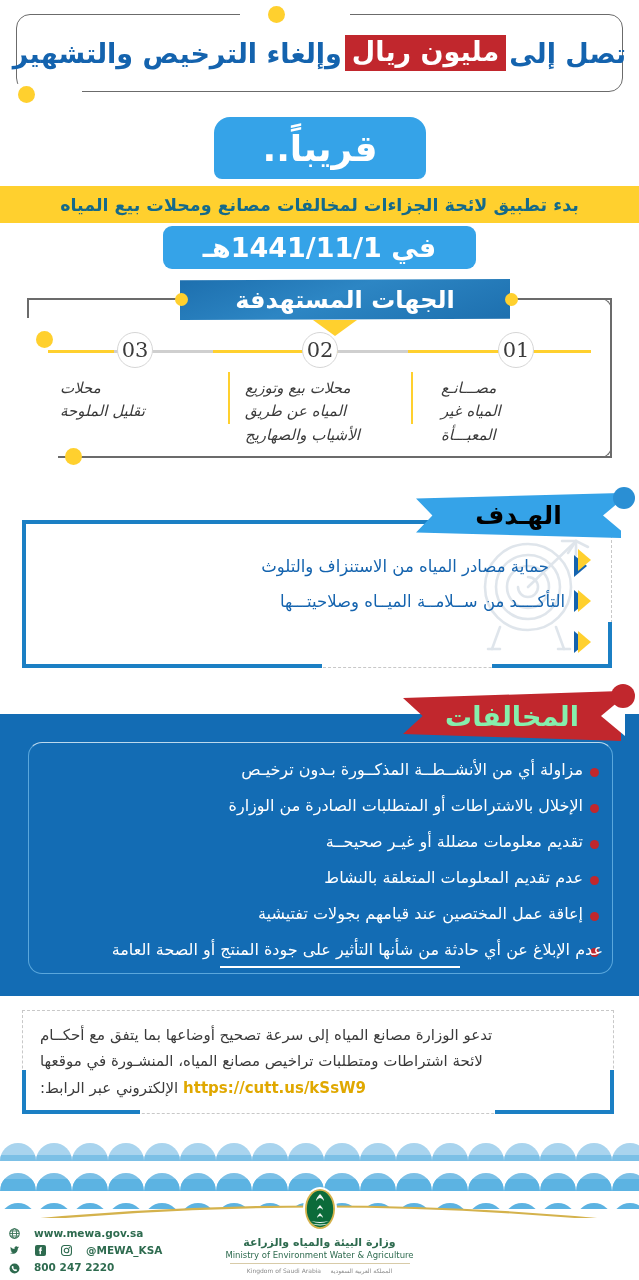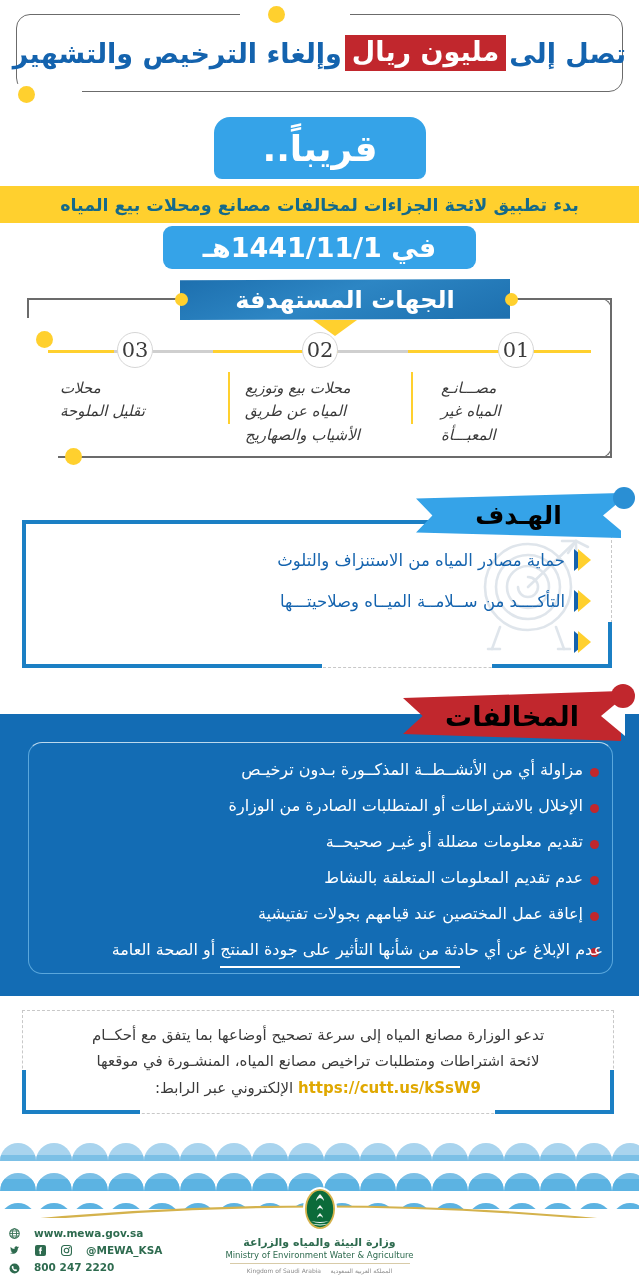--- a/index.html
+++ b/index.html
@@ -151,21 +151,21 @@
   }
   .target-icon{position:absolute;left:470px;top:48px;opacity:.45;}
 
   
   .sec3{position:absolute;left:0;top:714px;width:639px;height:282px;background:#136cb4;}
   .ribbon-red{
     position:absolute;right:18px;top:-23px;width:218px;height:50px;
     background:#c1272d;
     clip-path:polygon(0 14%,100% 0,100% 100%,0 86%, 9% 50%);
     display:flex;align-items:center;justify-content:center;
-    color:#000000;font-size:27px;font-weight:bold;direction:rtl;
+    color:#86efac;font-size:27px;font-weight:bold;direction:rtl;
   }
   .ribbon-notch-r{
     position:absolute;right:14px;top:-18px;width:24px;height:40px;background:#ffffff;
     clip-path:polygon(100% 0,100% 100%,0 50%);
   }
   .ribbon-circle-r{
     position:absolute;right:4px;top:-30px;width:24px;height:24px;border-radius:50%;background:#c1272d;
   }
   .v-frame{
     position:absolute;left:28px;top:28px;width:585px;height:232px;
@@ -185,21 +185,21 @@
     position:absolute;left:22px;top:14px;width:592px;height:104px;
     border:1px dashed #c8c8c8;box-sizing:border-box;
   }
   .nb-line{position:absolute;background:#1b7fc4;}
   .nb-left-v{left:22px;top:74px;width:4px;height:44px;}
   .nb-bot-l{left:22px;top:114px;width:118px;height:4px;}
   .nb-right-v{left:610px;top:74px;width:4px;height:44px;}
   .nb-bot-r{left:495px;top:114px;width:119px;height:4px;}
   .note-text{
     position:absolute;left:40px;top:26px;width:556px;
-    direction:rtl;text-align:center;font-size:15px;line-height:1.75;color:#3b3b3b;font-weight:500;
+    direction:rtl;text-align:left;font-size:15px;line-height:1.75;color:#3b3b3b;font-weight:500;
   }
   .note-url{color:#e0a800;font-weight:bold;direction:ltr;display:inline-block;unicode-bidi:embed;}
 
   
   .waves{position:absolute;left:0;top:1131px;width:639px;height:93px;overflow:hidden;}
   .footer{position:absolute;left:0;top:1218px;width:639px;height:62px;background:#fff;}
 
   .contact{
     position:absolute;left:8px;top:1226px;direction:ltr;text-align:left;
     font-size:10.5px;color:#2e6b4f;line-height:1.45;font-weight:bold;
@@ -319,21 +319,21 @@
         <path d="M18 114 L30 114 M88 114 L100 114"></path>
       </g>
     </svg>
 
     <div class="ribbon-blue">
       <span>الهـدف</span>
     </div>
     <div class="ribbon-notch-b"></div>
     <div class="ribbon-circle-b"></div>
 
-    <div class="goal-item" style="top:62px;">
+    <div class="goal-item" style="top:68px;gap:16px;">
       <span class="goal-ar"></span>
       <span>حماية مصادر المياه من الاستنزاف والتلوث</span>
     </div>
     <div class="goal-ar-y" style="right:48px;top:62px;"></div>
 
     <div class="goal-item" style="top:103px;justify-content:space-between;">
       <span class="goal-ar"></span>
       <span>التأكــــد من ســلامــة الميــاه وصلاحيتـــها</span>
     </div>
     <div class="goal-ar-y" style="right:48px;top:103px;"></div>

